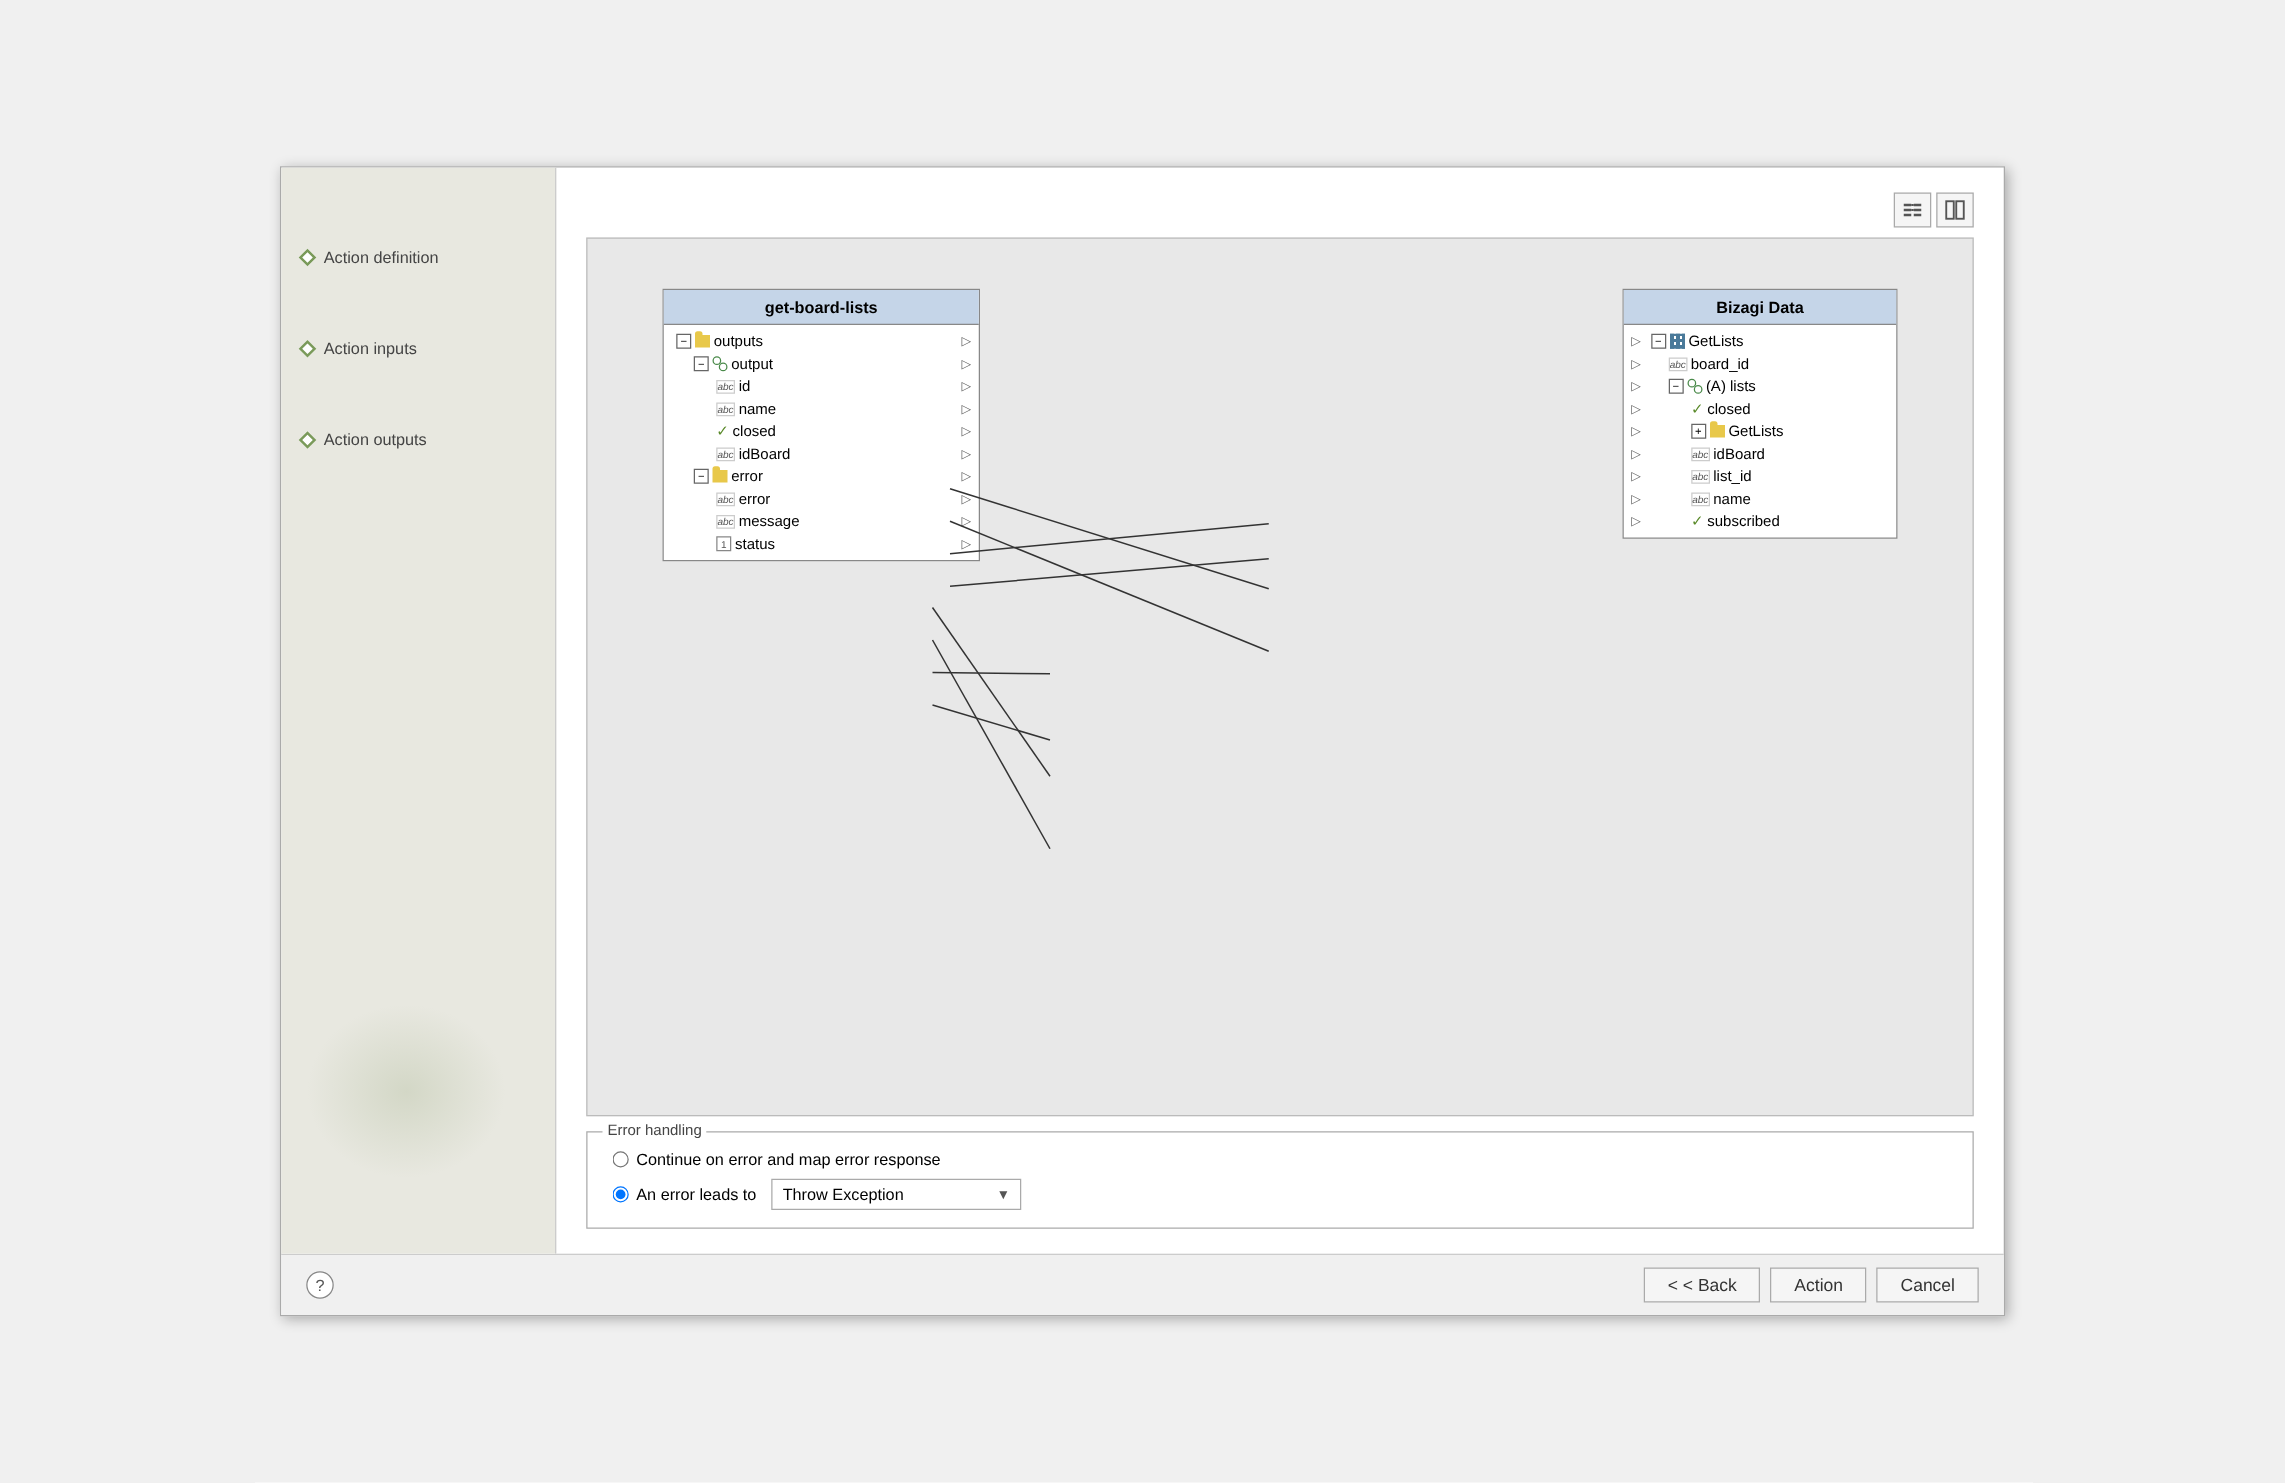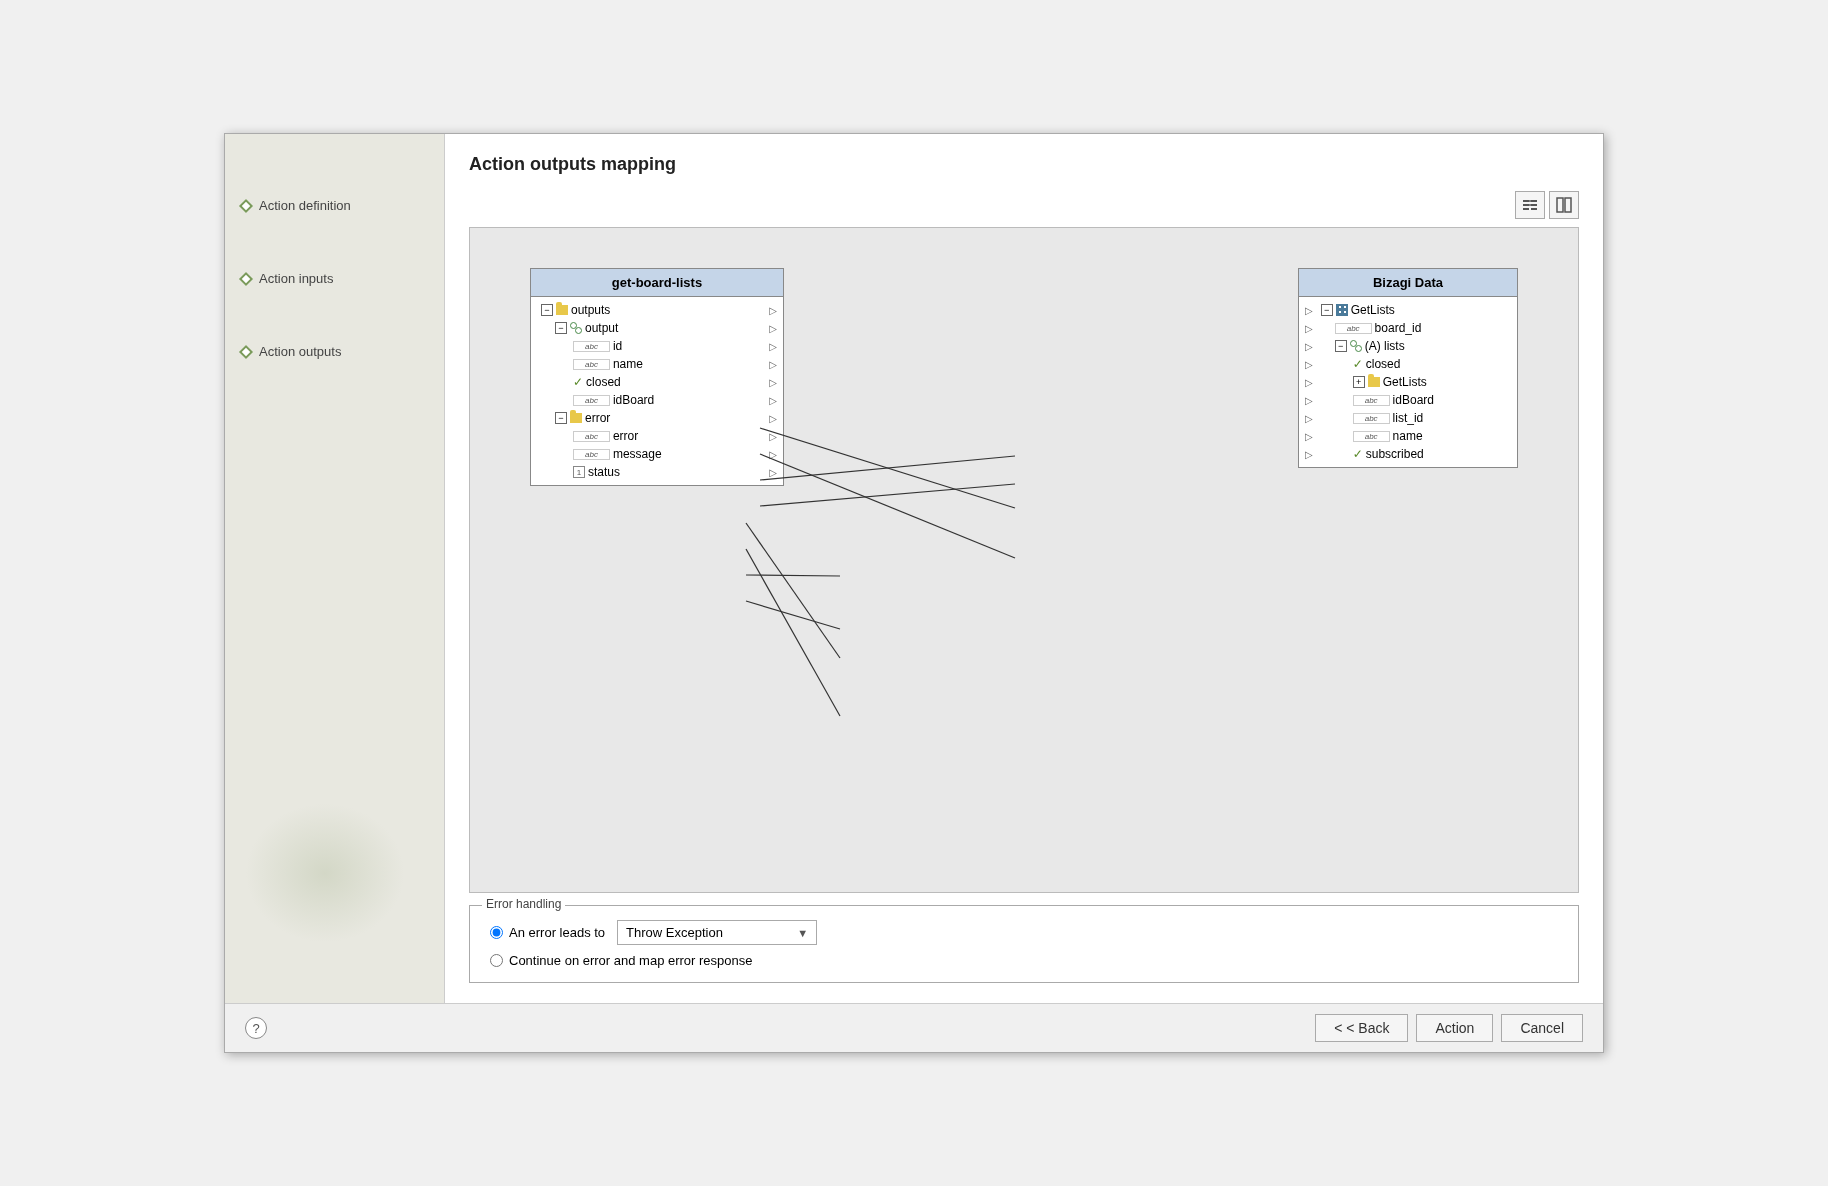--- a/index.html
+++ b/index.html
@@ -165,21 +165,21 @@
       background: #fff;
       margin-right: 3px;
       flex-shrink: 0;
     }
     .icon-abc {
       display: inline-block;
       background: #fff;
       border: 1px solid #ccc;
       font-size: 8px;
       color: #555;
-      padding: 0 11px;
+      padding: 0 0;
       margin-right: 3px;
       font-style: italic;
     }
     .icon-check {
       color: #5a8a2a;
       margin-right: 3px;
       font-size: 12px;
     }
     .icon-grid {
       display: inline-block;
@@ -360,21 +360,20 @@
         <span class="diamond"></span>
         <span>Action inputs</span>
       </div>
       <div class="sidebar-item">
         <span class="diamond"></span>
         <span>Action outputs</span>
       </div>
     </div>
 
     <div class="main-area">
-      <div class="main-title">Action outputs mapping</div>
 
       <div class="toolbar">
         <button class="toolbar-btn">
           <svg width="18" height="18" viewBox="0 0 18 18">
             <rect x="2" y="4" width="6" height="2" fill="#555"></rect>
             <rect x="10" y="4" width="6" height="2" fill="#555"></rect>
             <rect x="2" y="8" width="6" height="2" fill="#555"></rect>
             <rect x="10" y="8" width="6" height="2" fill="#555"></rect>
             <rect x="2" y="12" width="6" height="2" fill="#555"></rect>
             <rect x="10" y="12" width="6" height="2" fill="#555"></rect>
@@ -565,33 +564,33 @@
 
             <line x1="290" y1="278" x2="545" y2="256" stroke="#333" stroke-width="1.2"></line>
           </svg>
         </div>
       </div>
 
       <div class="error-handling">
         <span class="error-handling-legend">Error handling</span>
         <div class="error-row">
           <label class="radio-label">
+            <input type="radio" name="error-handling" style="">
+            <span>Continue on error and map error response</span>
+          </label>
+        </div>
+        <div class="error-row">
+          <label class="radio-label">
             <input type="radio" name="error-handling" checked="" style="">
             <span>An error leads to</span>
           </label>
           <div class="dropdown">
             <span>Throw Exception</span>
             <span class="dropdown-arrow">▼</span>
           </div>
-        </div>
-        <div class="error-row">
-          <label class="radio-label">
-            <input type="radio" name="error-handling" style="">
-            <span>Continue on error and map error response</span>
-          </label>
         </div>
       </div>
     </div>
   </div>
 
   <div class="footer">
     <div class="footer-left">
       <button class="help-btn">?</button>
     </div>
     <div class="footer-right">

